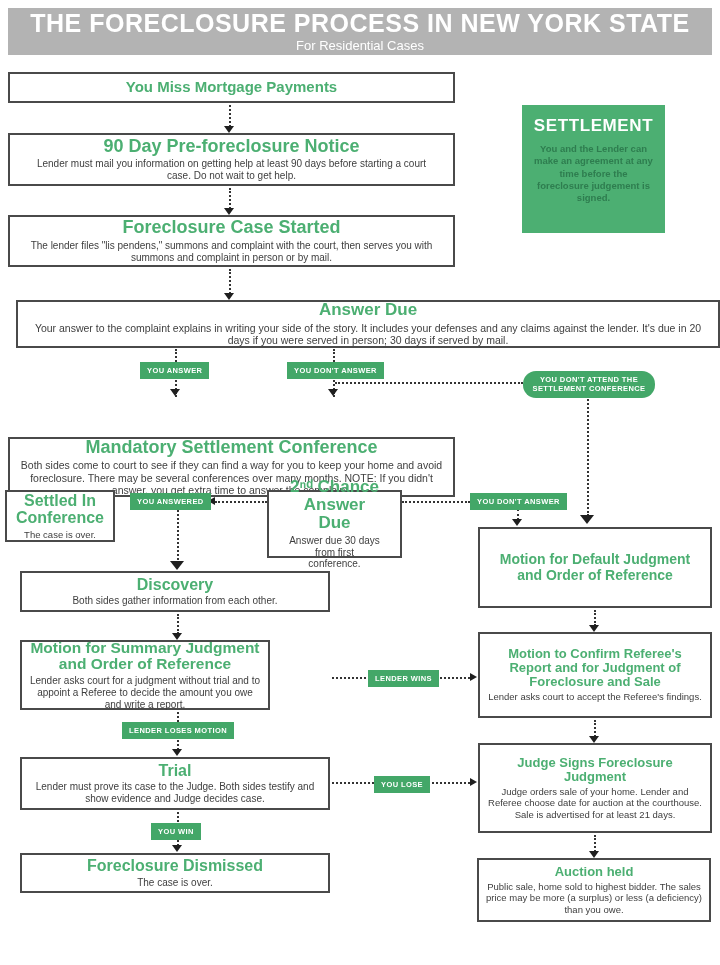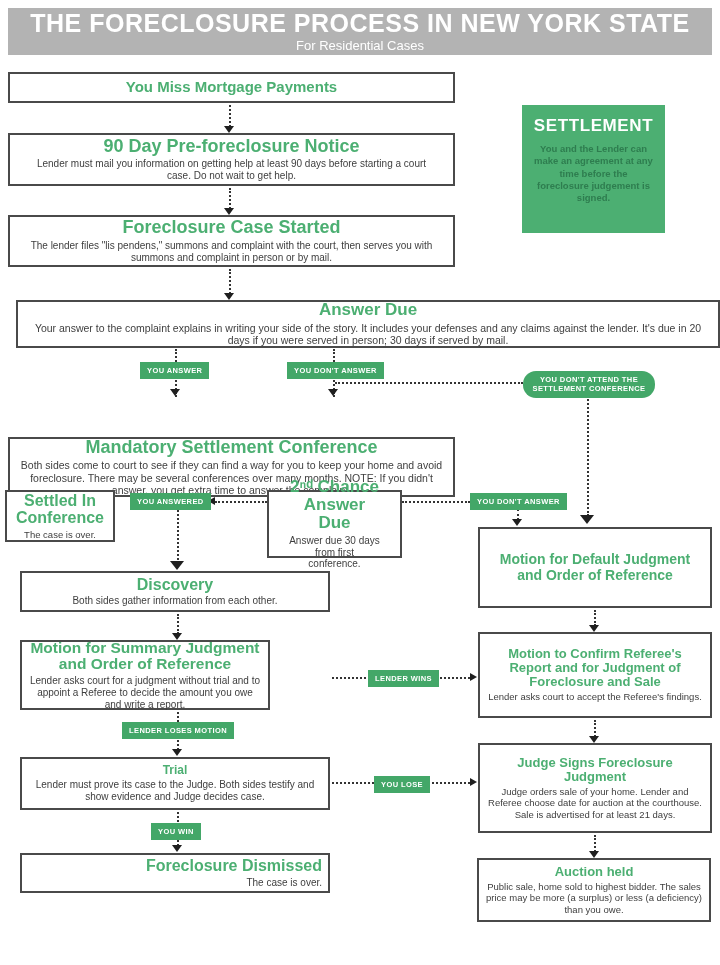--- a/index.html
+++ b/index.html
@@ -92,30 +92,30 @@
     <div class="ft" style="font-size:15.5px;">Motion for Summary Judgment and Order of Reference</div>
     <div class="fb" style="font-size:10px;">Lender asks court for a judgment without trial and to appoint a Referee to decide the amount you owe and write a report.</div>
   </div>
 
   <div class="fbox" style="left:478px;top:632px;width:234px;height:86px;">
     <div class="ft" style="font-size:13px;">Motion to Confirm Referee's Report and for Judgment of Foreclosure and Sale</div>
     <div class="fb" style="font-size:9.5px;">Lender asks court to accept the Referee's findings.</div>
   </div>
 
   <div class="fbox" style="left:20px;top:757px;width:310px;height:53px;">
-    <div class="ft" style="font-size:12px;">Trial</div>
+    <div class="ft" style="font-size:16px;">Trial</div>
     <div class="fb" style="font-size:10px;">Lender must prove its case to the Judge. Both sides testify and show evidence and Judge decides case.</div>
   </div>
 
   <div class="fbox" style="left:478px;top:743px;width:234px;height:90px;">
     <div class="ft" style="font-size:13px;">Judge Signs Foreclosure Judgment</div>
     <div class="fb" style="font-size:9.5px;">Judge orders sale of your home. Lender and Referee choose date for auction at the courthouse. Sale is advertised for at least 21 days.</div>
   </div>
 
-  <div class="fbox" style="left:20px;top:853px;width:310px;height:40px;align-items:flex-end;">
+  <div class="fbox" style="left:20px;top:853px;width:310px;height:40px;">
     <div class="ft" style="font-size:16px;">Foreclosure Dismissed</div>
     <div class="fb" style="font-size:10px;">The case is over.</div>
   </div>
 
   <div class="fbox" style="left:477px;top:858px;width:234px;height:64px;">
     <div class="ft" style="font-size:13px;">Auction held</div>
     <div class="fb" style="font-size:9.5px;">Public sale, home sold to highest bidder. The sales price may be more (a surplus) or less (a deficiency) than you owe.</div>
   </div>
 
   <div class="badge" style="left:140px;top:362px;">YOU ANSWER</div>

